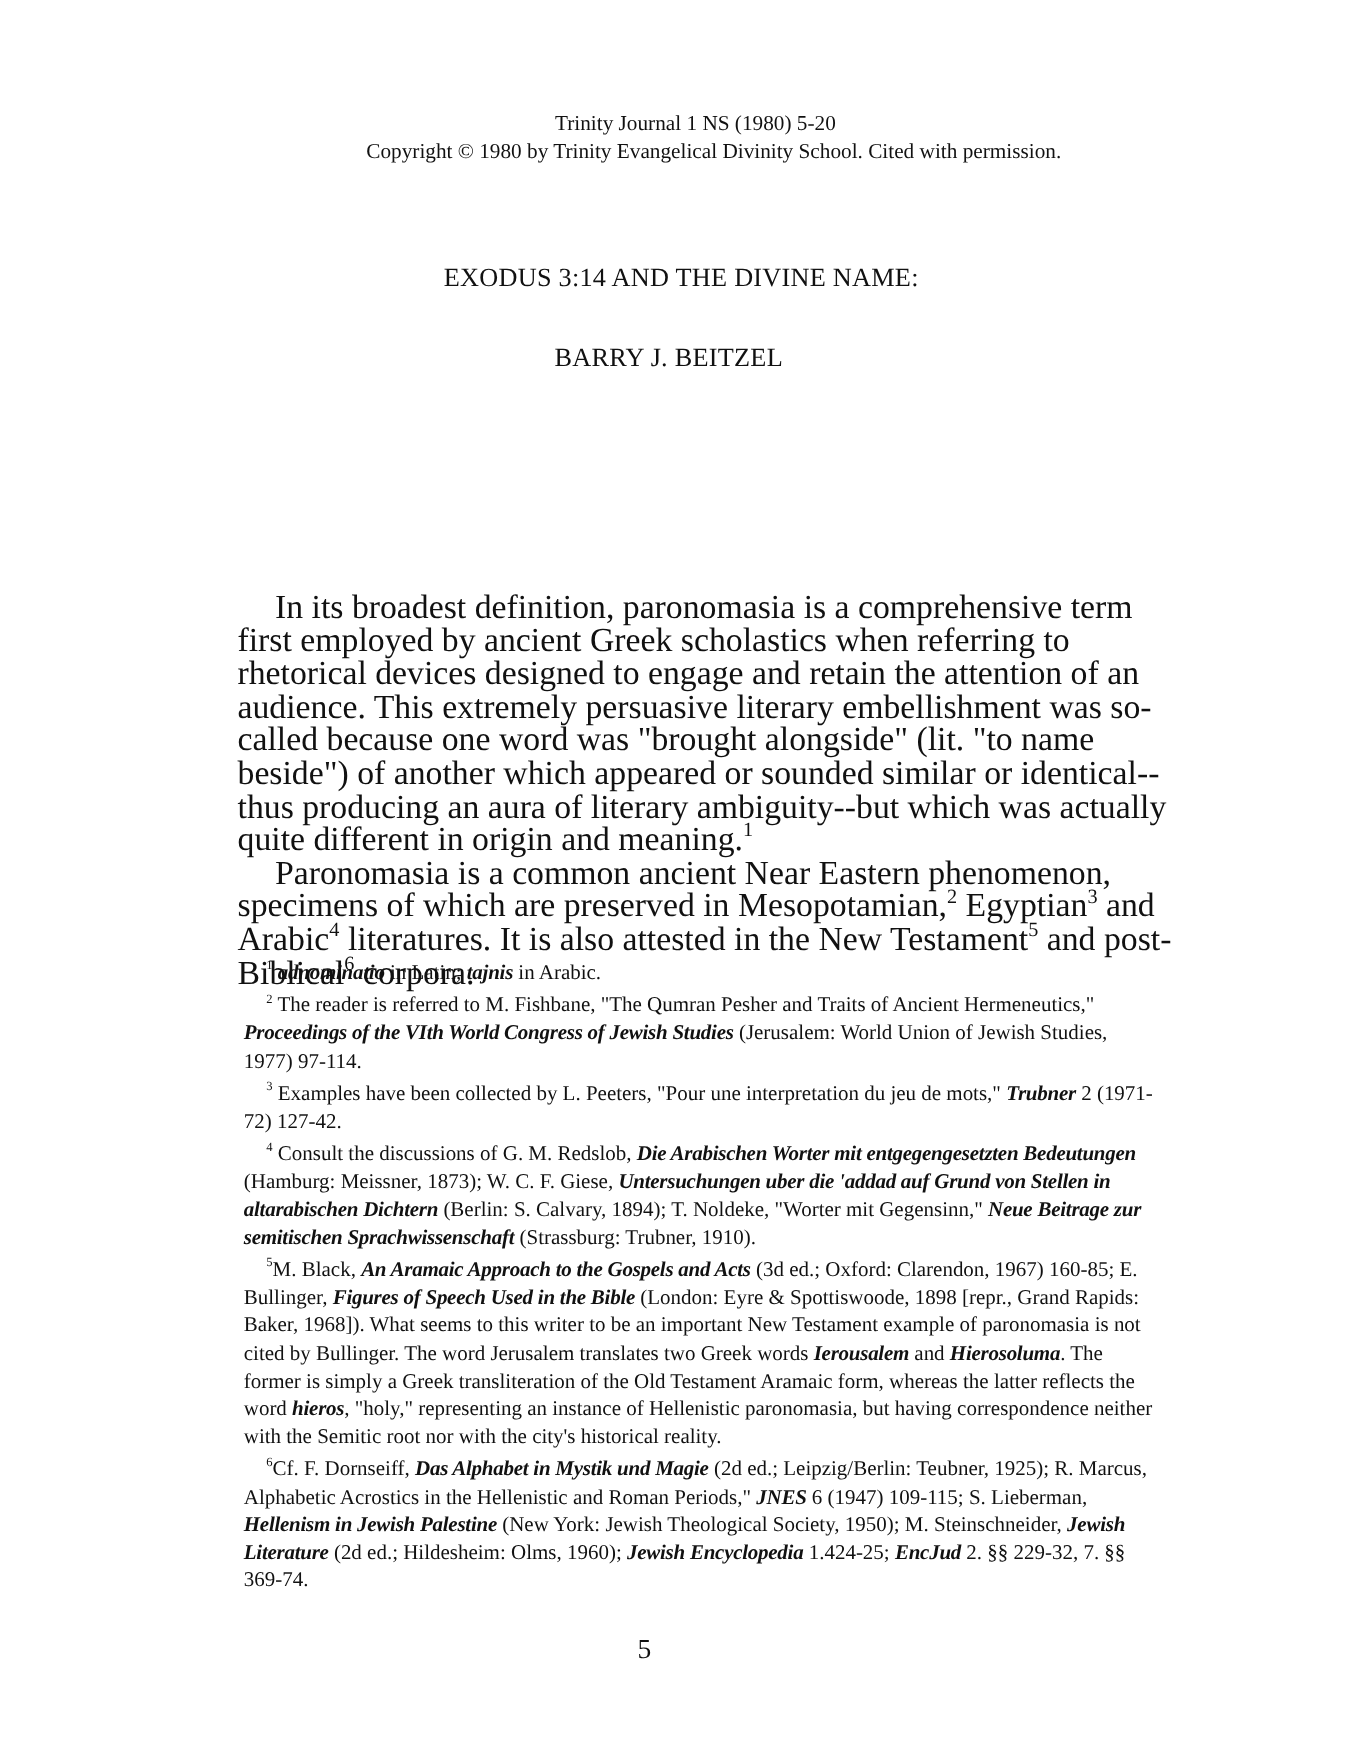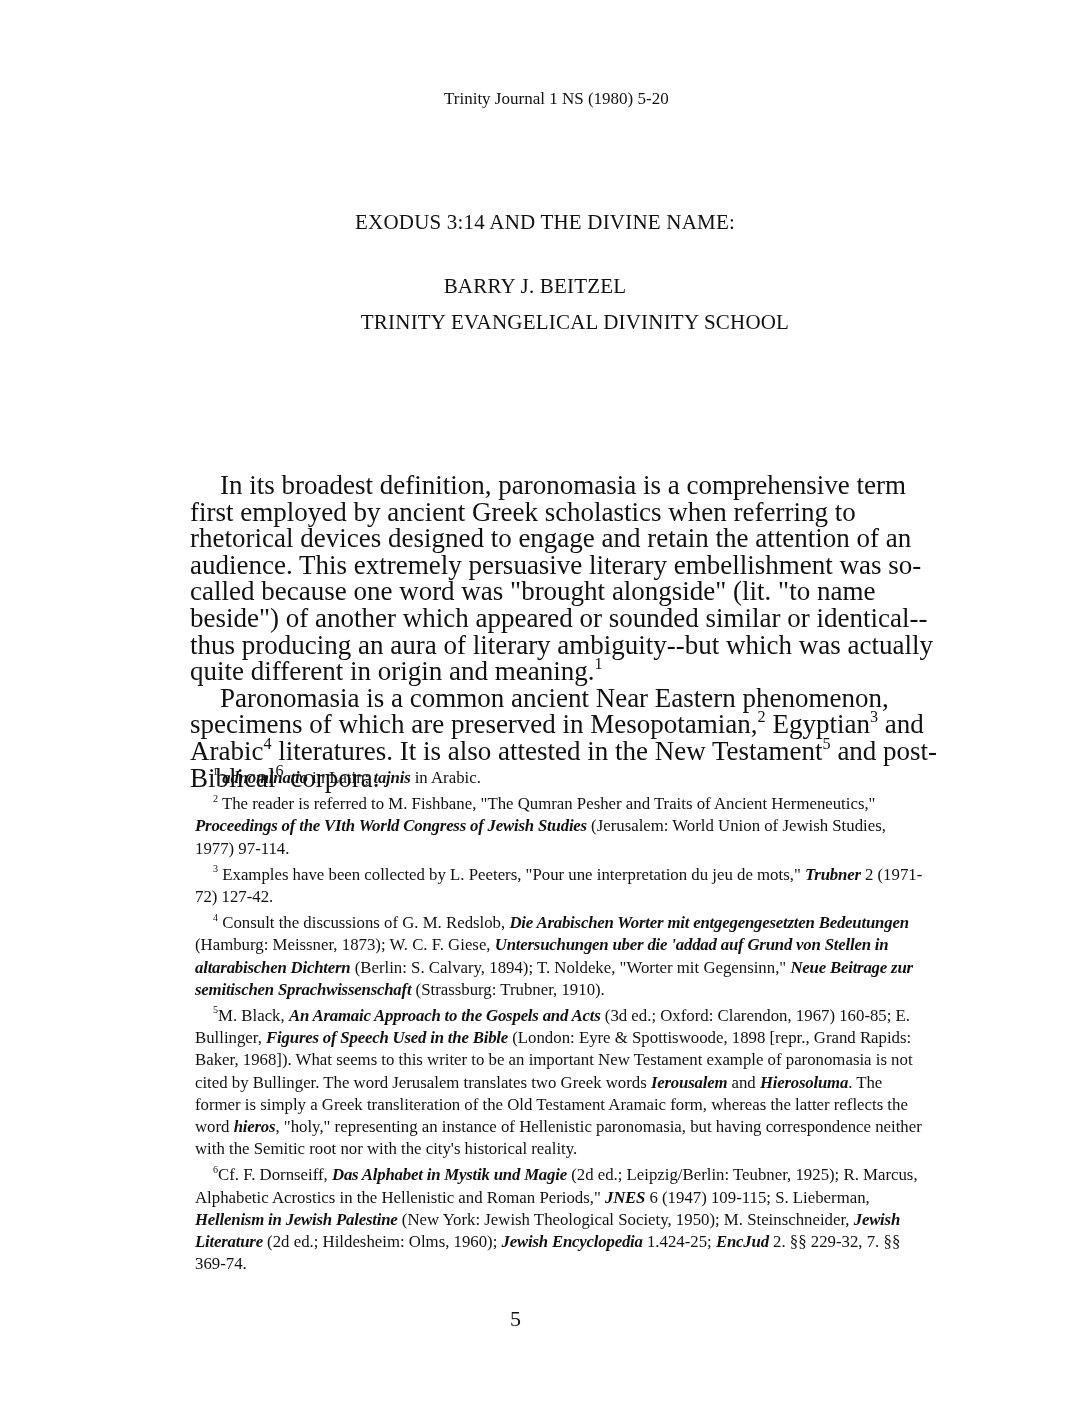--- a/index.html
+++ b/index.html
@@ -111,25 +111,25 @@
       font-size: 22px;
       line-height: 26px;
     }
   </style>
 </head>
 <body>
 
 <div class="page">
 
   <div class="header-line1">Trinity Journal 1 NS (1980) 5-20</div>
+  <div class="header-line2">Copyright © 1980 by Trinity Evangelical Divinity School.  Cited with permission.</div>
 
   <div class="title t1">EXODUS 3:14 AND THE DIVINE NAME:</div>
 
   <div class="author a1">BARRY J. BEITZEL</div>
-  <div class="author a2">TRINITY EVANGELICAL DIVINITY SCHOOL</div>
 
 
   <div class="body-text">
     <p>In its broadest definition, paronomasia is a comprehensive term first employed by ancient Greek scholastics when referring to rhetorical devices designed to engage and retain the attention of an audience.  This extremely persuasive literary embellishment was so-called because one word was "brought alongside" (lit. "to name beside") of another which appeared or sounded similar or identical--thus producing an aura of literary ambiguity--but which was actually quite different in origin and meaning.<sup>1</sup></p>
     <p>Paronomasia is a common ancient Near Eastern phenomenon, specimens of which are preserved in Mesopotamian,<sup>2</sup> Egyptian<sup>3</sup> and Arabic<sup>4</sup> literatures.  It is also attested in the New Testament<sup>5</sup> and post-Biblical<sup>6</sup> corpora.</p>
   </div>
 
   <div class="footnotes">
     <p><sup>1</sup> <em class="it">adnominatio</em> in Latin; <em class="it">tajnis</em> in Arabic.</p>
     <p><sup>2</sup> The reader is referred to M. Fishbane, "The Qumran Pesher and Traits of Ancient Hermeneutics," <em class="it">Proceedings of the VIth World Congress of Jewish Studies</em> (Jerusalem: World Union of Jewish Studies, 1977) 97-114.</p>

